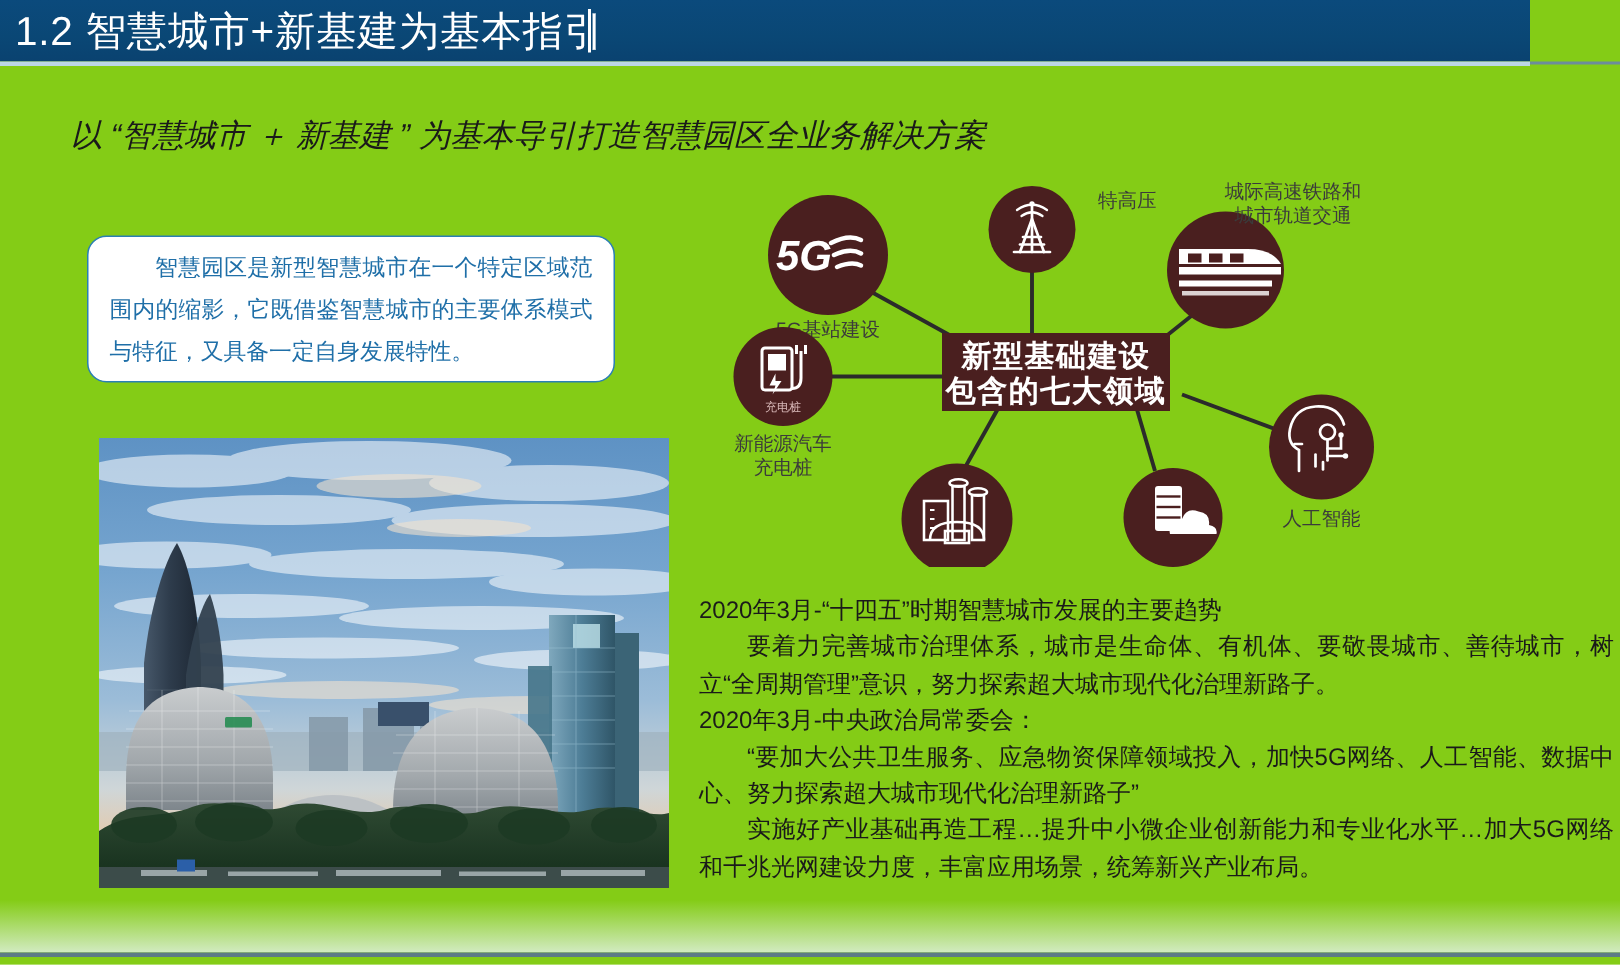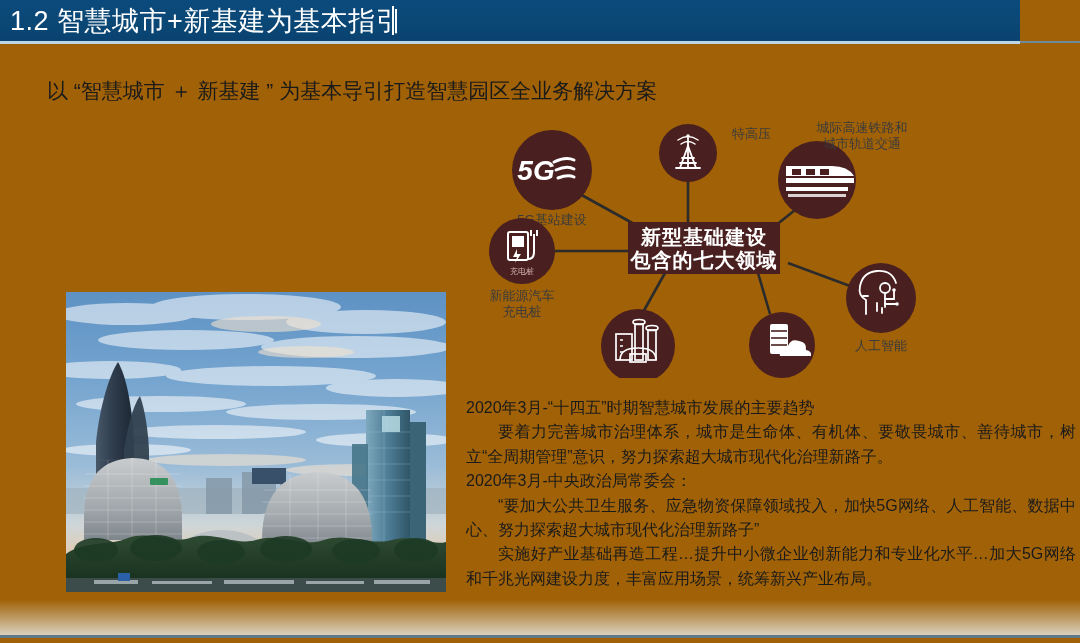--- a/index.html
+++ b/index.html
@@ -3,21 +3,21 @@
 <meta charset="utf-8">
 <style>
   html,body{margin:0;padding:0;}
   body{
     width:1080px;height:643px;
     background:#ffffff;
     font-family:"Liberation Sans","DejaVu Sans",sans-serif;
     overflow:hidden;
     position:relative;
   }
-  .slide{position:absolute;inset:0;background:#a16207;}
+  .slide{position:absolute;inset:0;background:#84cc16;}
 
   
   .header-bar{
     position:absolute;left:0;top:0;width:1020px;height:41px;
     background:linear-gradient(180deg,#0b4a7c 0%,#0a4775 60%,#0a4270 100%);
   }
   .header-title{
     position:absolute;left:10px;top:4px;
     color:#ffffff;font-size:27px;line-height:34px;
     letter-spacing:.5px;white-space:nowrap;
@@ -33,20 +33,21 @@
   .header-underline2{
     position:absolute;left:1020px;top:41px;width:60px;height:2px;
     background:#6c8c9c;
   }
 
   
   .subtitle{
     position:absolute;left:47px;top:76px;
     font-size:21px;line-height:30px;color:#1a1a1a;
     white-space:nowrap;
+    font-style:italic;
   }
 
   
   .callout{
     position:absolute;left:58px;top:157px;width:352px;height:98px;
     border:1.6px solid #2a7fb5;border-radius:13px;
     background:#ffffff;
     box-sizing:border-box;
     padding:7px 14px 0 14px;
   }
@@ -91,20 +92,23 @@
 
   <div class="header-bar">
     <div class="header-title">1.2 智慧城市+新基建为基本指引</div>
     <div class="header-caret"></div>
   </div>
   <div class="header-underline"></div>
   <div class="header-underline2"></div>
 
   <div class="subtitle">以 “智慧城市 ＋ 新基建 ” 为基本导引打造智慧园区全业务解决方案</div>
 
+  <div class="callout">
+    <p>智慧园区是新型智慧城市在一个特定区域范围内的缩影，它既借鉴智慧城市的主要体系模式与特征，又具备一定自身发展特性。</p>
+  </div>
 
   <div class="photo">
     <svg viewBox="0 0 380 300" preserveAspectRatio="none" aria-hidden="true">
       <defs>
         <linearGradient id="sky" x1="0" y1="0" x2="0" y2="1">
           <stop offset="0%" stop-color="#5e92c4"></stop>
           <stop offset="30%" stop-color="#76a5cf"></stop>
           <stop offset="58%" stop-color="#9bbcd8"></stop>
           <stop offset="78%" stop-color="#cfd6d8"></stop>
           <stop offset="90%" stop-color="#e6c9a8"></stop>

